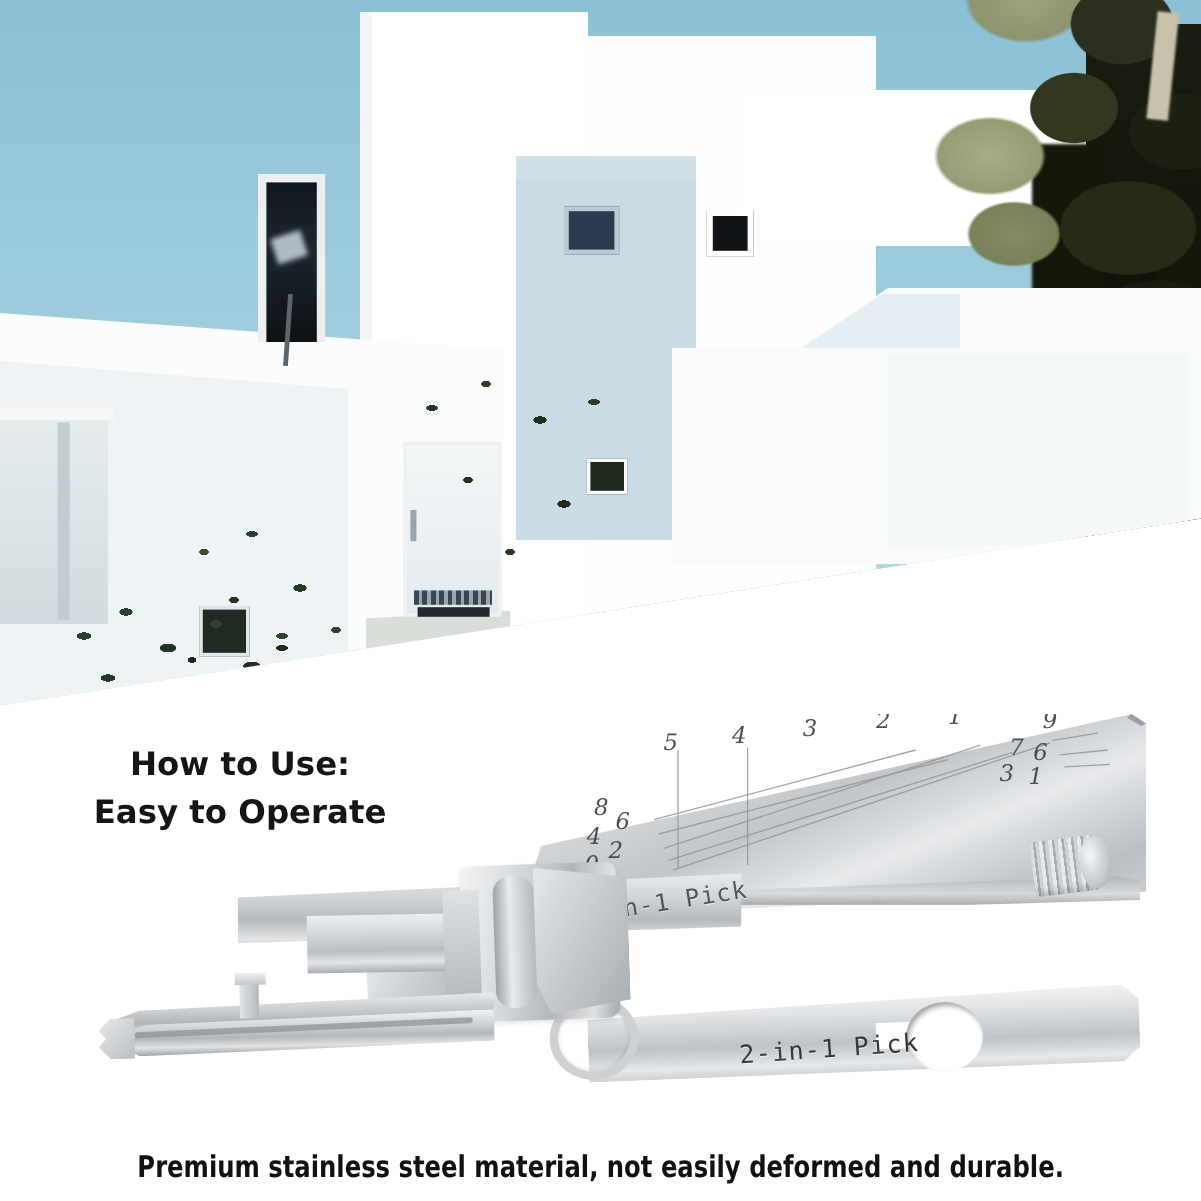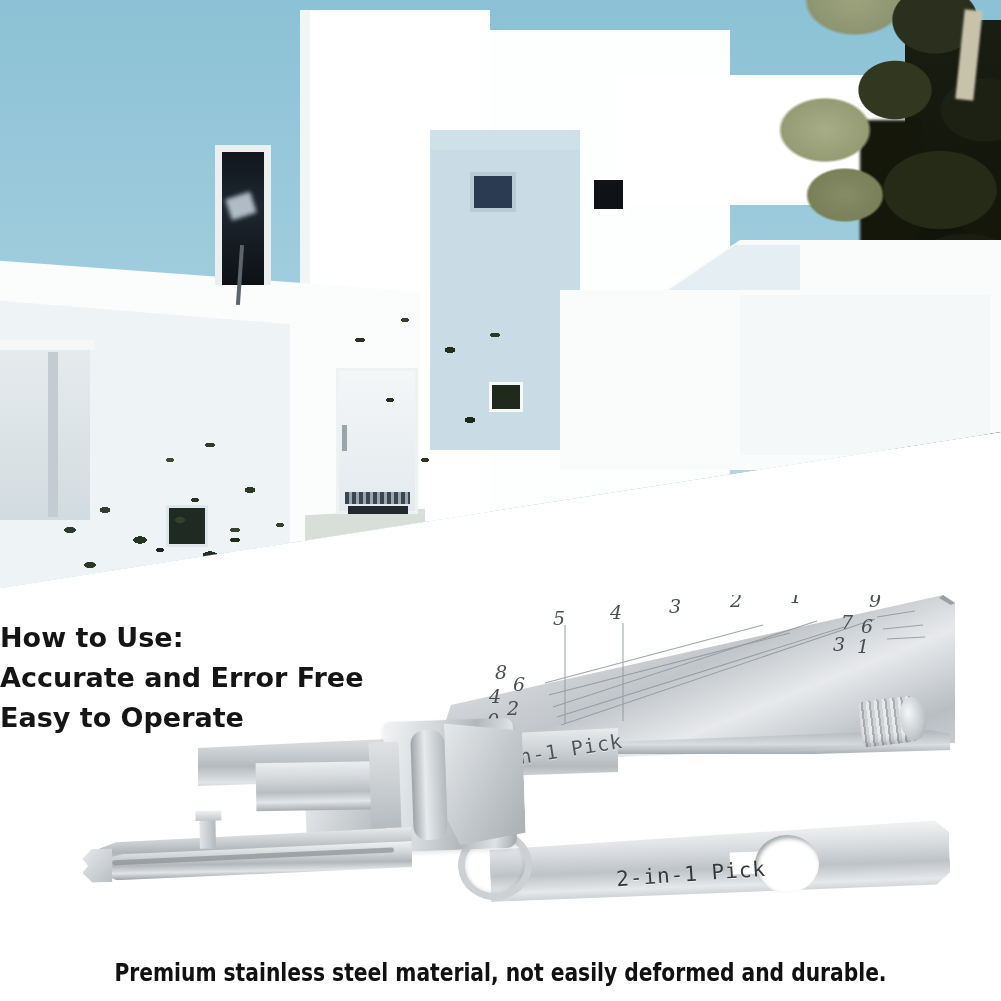--- a/index.html
+++ b/index.html
@@ -144,20 +144,21 @@
       radial-gradient(ellipse 9px 5px at 120px 40px,#232d1e 0 60%,transparent 62%),
       radial-gradient(ellipse 8px 4px at 165px 25px,#2e3a26 0 60%,transparent 62%),
       radial-gradient(ellipse 7px 4px at 60px 90px,#26301f 0 60%,transparent 62%),
       radial-gradient(ellipse 9px 5px at 140px 110px,#1e2719 0 60%,transparent 62%),
       radial-gradient(ellipse 7px 4px at 95px 150px,#2b3623 0 60%,transparent 62%);
     filter:blur(0.4px);}
 
   
   .howto{
     position:absolute;left:0px;top:618px;width:400px;
+    text-align:center;
     font-family:"DejaVu Sans","Liberation Sans",sans-serif;
     font-weight:700;
     font-size:27px;
     line-height:40px;
     color:#151515;
     letter-spacing:0px;
   }
   .howto .l1{display:block;}
   .howto .l2{display:block;}
   .howto .l3{display:block;}
@@ -391,21 +392,20 @@
       <div class="matdark"></div>
 
       <div class="branchy"></div>
       <div class="shrub shrub2"></div>
       <div class="shrub shrub1"></div>
     </div>
   </div>
 
   <div class="howto">
     <span class="l1">How to Use:</span>
-    <span class="l3">Accurate and Error Free</span>
     <span class="l4">Easy to Operate</span>
   </div>
 
   <div class="tool">
 
     <div class="blade"></div>
     <div class="bladeEdge"></div>
     <div class="bladeLowerLip"></div>
 
     <svg class="scaleSvg" viewBox="0 0 510 180">

